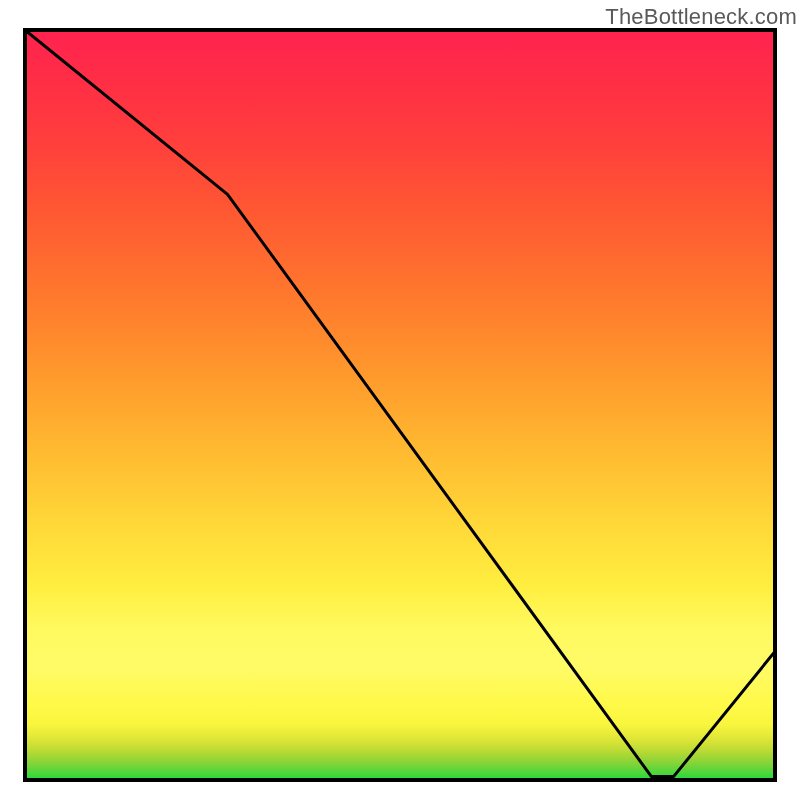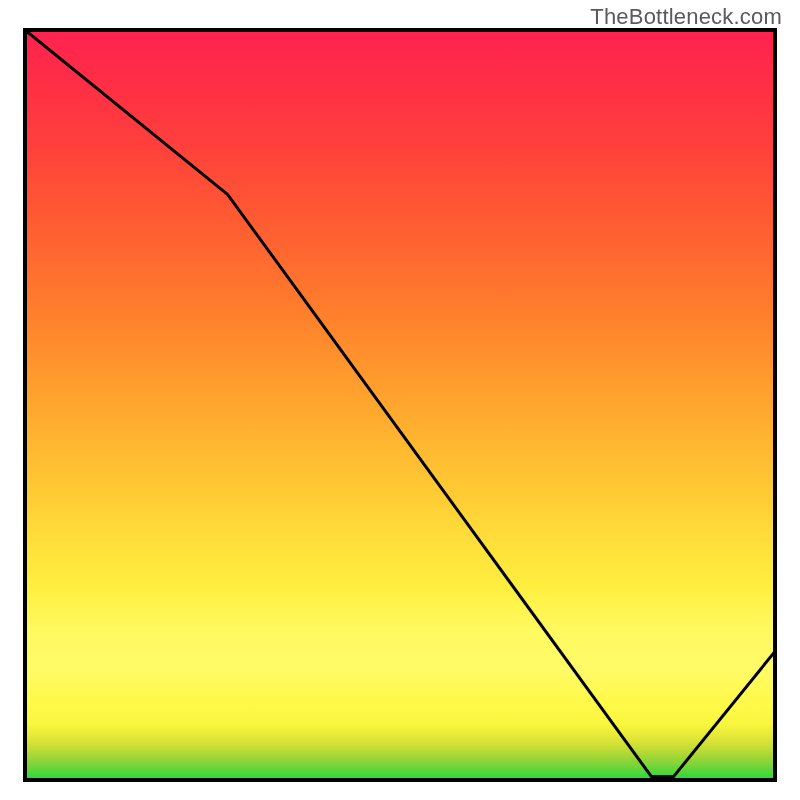--- a/index.html
+++ b/index.html
@@ -11,21 +11,21 @@
     overflow: hidden;
   }
   .canvas {
     position: relative;
     width: 800px;
     height: 800px;
   }
   .watermark {
     position: absolute;
     top: 4px;
-    right: 18px;
+    right: 3px;
     font-family: Arial, Helvetica, sans-serif;
     font-size: 22px;
     color: #5a5a5a;
     font-weight: 500;
     letter-spacing: 0.2px;
   }
   svg {
     display: block;
   }
 </style>

